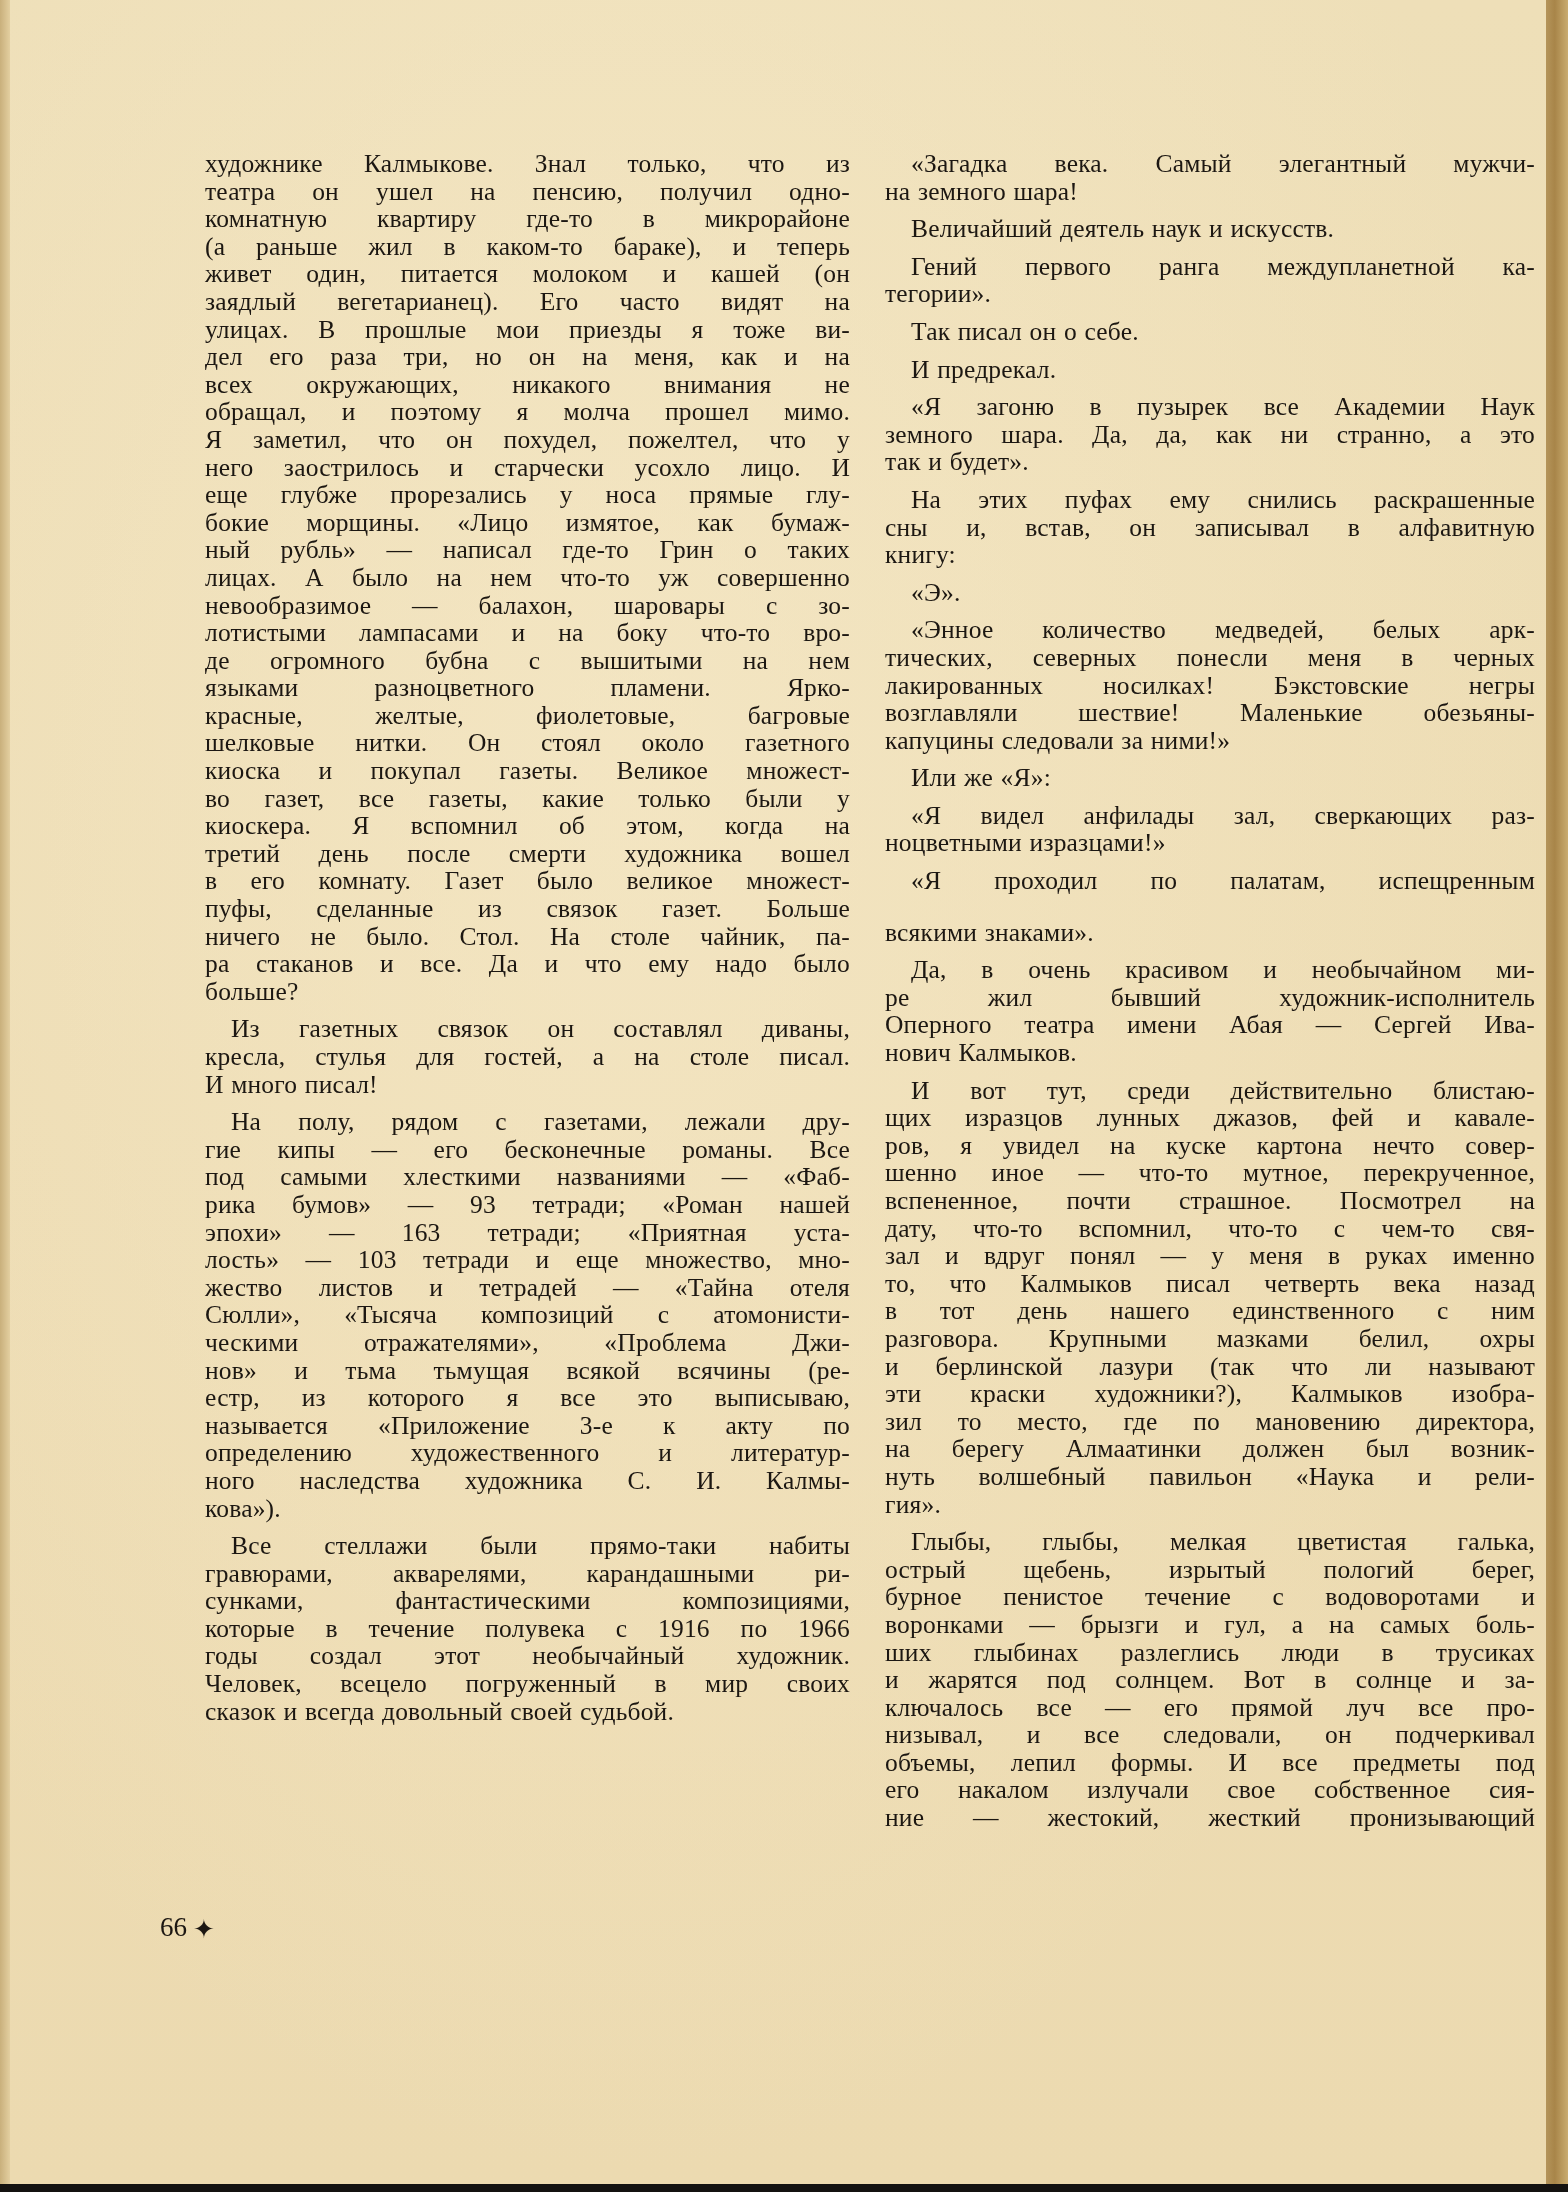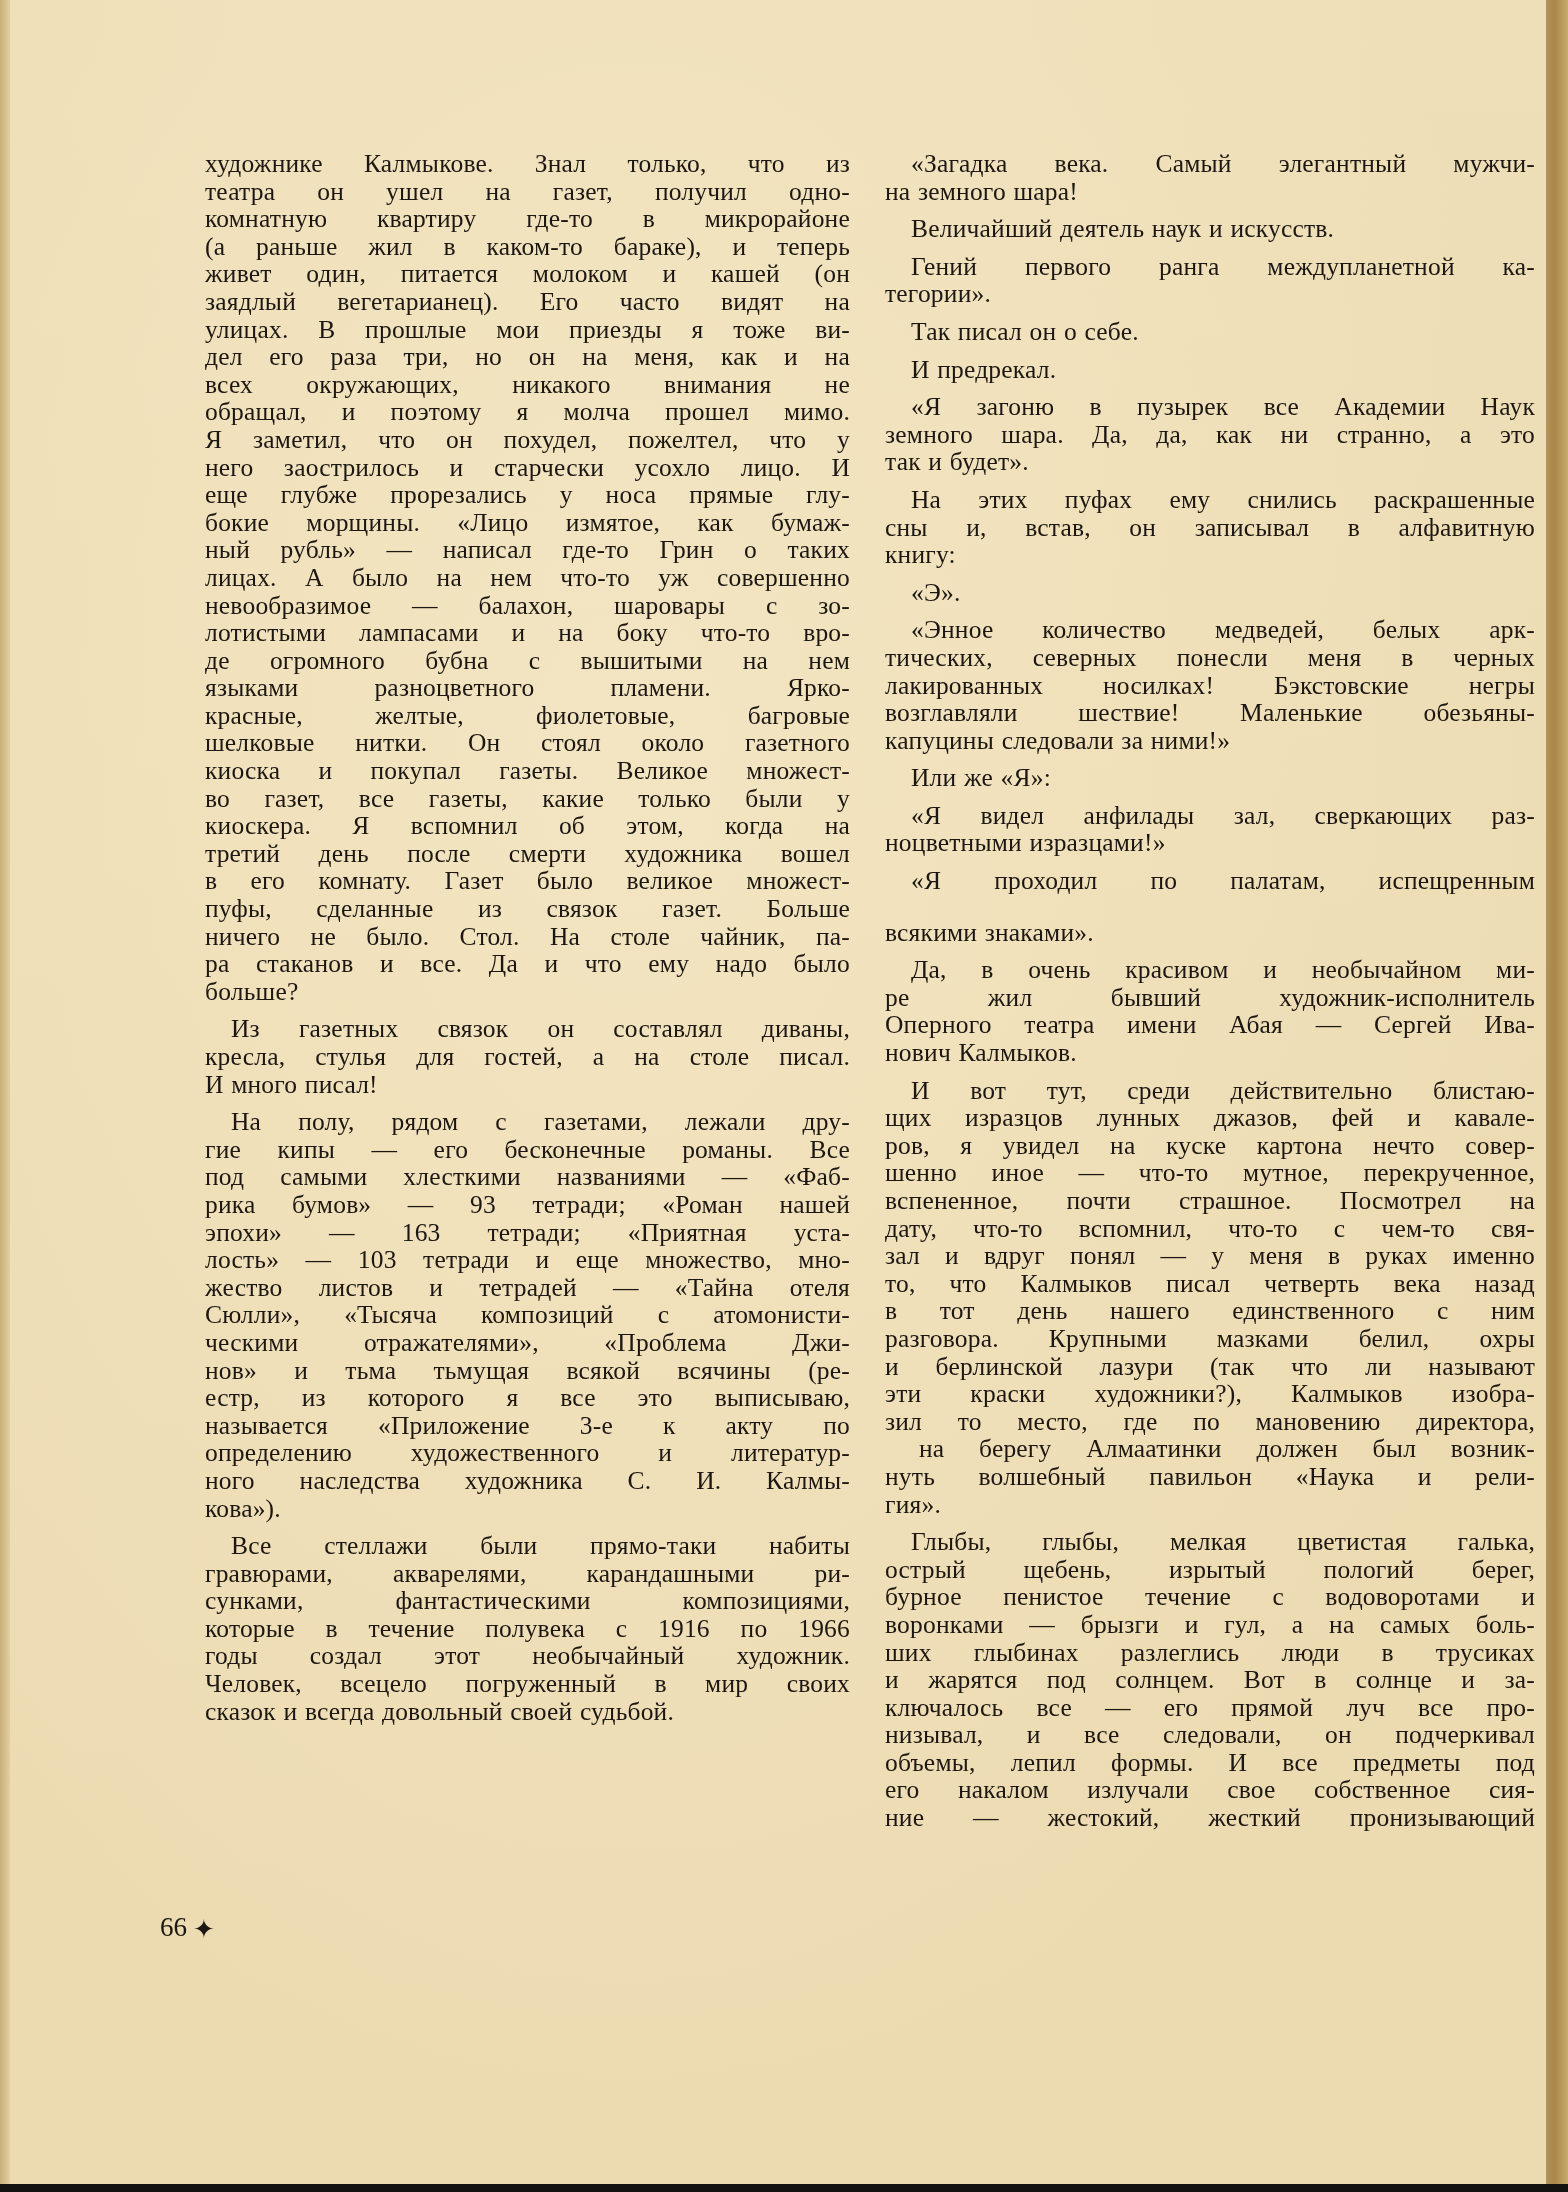--- a/index.html
+++ b/index.html
@@ -52,21 +52,21 @@
 <body>
 
 <div class="paper"></div>
 <div class="left-edge"></div>
 <div class="right-edge"></div>
 <div class="bottom-band"></div>
 
 <div class="column col-left" id="col-left">
     <p>
       <span class="line" style="display: block;">художнике Калмыкове. Знал только, что из</span>
-      <span class="line" style="display: block;">театра он ушел на газет, получил одно-</span>
+      <span class="line" style="display: block;">театра он ушел на пенсию, получил одно-</span>
       <span class="line" style="display: block;">комнатную квартиру где-то в микрорайоне</span>
       <span class="line" style="display: block;">(а раньше жил в каком-то бараке), и теперь</span>
       <span class="line" style="display: block;">живет один, питается молоком и кашей (он</span>
       <span class="line" style="display: block;">заядлый вегетарианец). Его часто видят на</span>
       <span class="line" style="display: block;">улицах. В прошлые мои приезды я тоже ви-</span>
       <span class="line" style="display: block;">дел его раза три, но он на меня, как и на</span>
       <span class="line" style="display: block;">всех окружающих, никакого внимания не</span>
       <span class="line" style="display: block;">обращал, и поэтому я молча прошел мимо.</span>
       <span class="line" style="display: block;">Я заметил, что он похудел, пожелтел, что у</span>
       <span class="line" style="display: block;">него заострилось и старчески усохло лицо. И</span>
@@ -184,21 +184,21 @@
       <span class="line" style="display: block;">шенно иное — что-то мутное, перекрученное,</span>
       <span class="line" style="display: block;">вспененное, почти страшное. Посмотрел на</span>
       <span class="line" style="display: block;">дату, что-то вспомнил, что-то с чем-то свя-</span>
       <span class="line" style="display: block;">зал и вдруг понял — у меня в руках именно</span>
       <span class="line" style="display: block;">то, что Калмыков писал четверть века назад</span>
       <span class="line" style="display: block;">в тот день нашего единственного с ним</span>
       <span class="line" style="display: block;">разговора. Крупными мазками белил, охры</span>
       <span class="line" style="display: block;">и берлинской лазури (так что ли называют</span>
       <span class="line" style="display: block;">эти краски художники?), Калмыков изобра-</span>
       <span class="line" style="display: block;">зил то место, где по мановению директора,</span>
-      <span class="line" style="display: block; margin-left: 34px;">на берегу Алмаатинки должен был возник-</span>
+      <span class="line" style="display: block;">на берегу Алмаатинки должен был возник-</span>
       <span class="line" style="display: block;">нуть волшебный павильон «Наука и рели-</span>
       <span class="line last" style="display: block;">гия».</span>
     </p>
     <p class="gap">
       <span class="line" style="padding-left: 26px; display: block;">Глыбы, глыбы, мелкая цветистая галька,</span>
       <span class="line" style="display: block;">острый щебень, изрытый пологий берег,</span>
       <span class="line" style="display: block;">бурное пенистое течение с водоворотами и</span>
       <span class="line" style="display: block;">воронками — брызги и гул, а на самых боль-</span>
       <span class="line" style="display: block;">ших глыбинах разлеглись люди в трусиках</span>
       <span class="line" style="display: block;">и жарятся под солнцем. Вот в солнце и за-</span>

